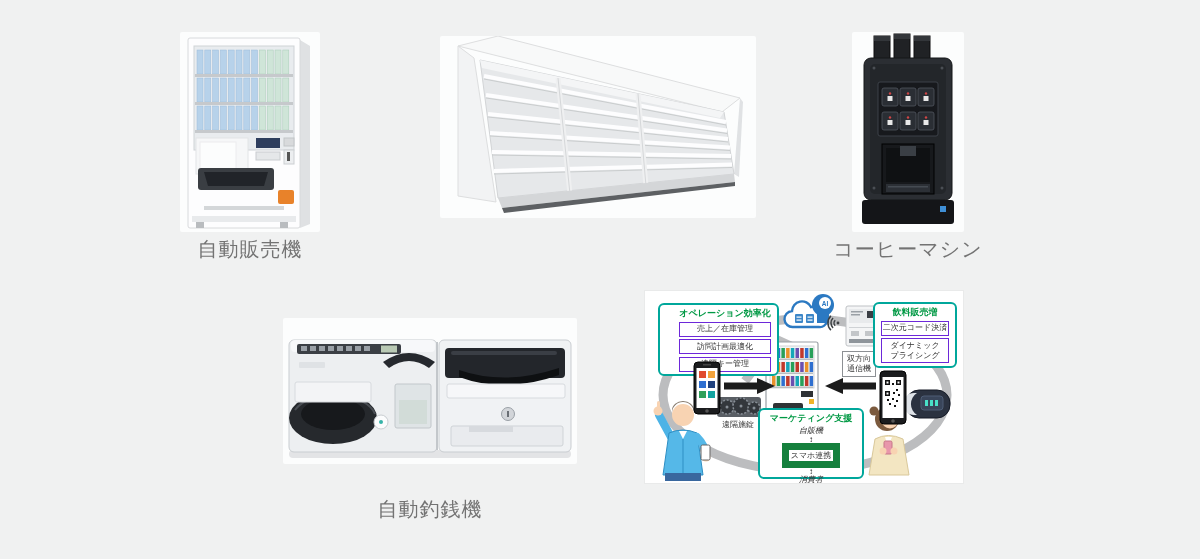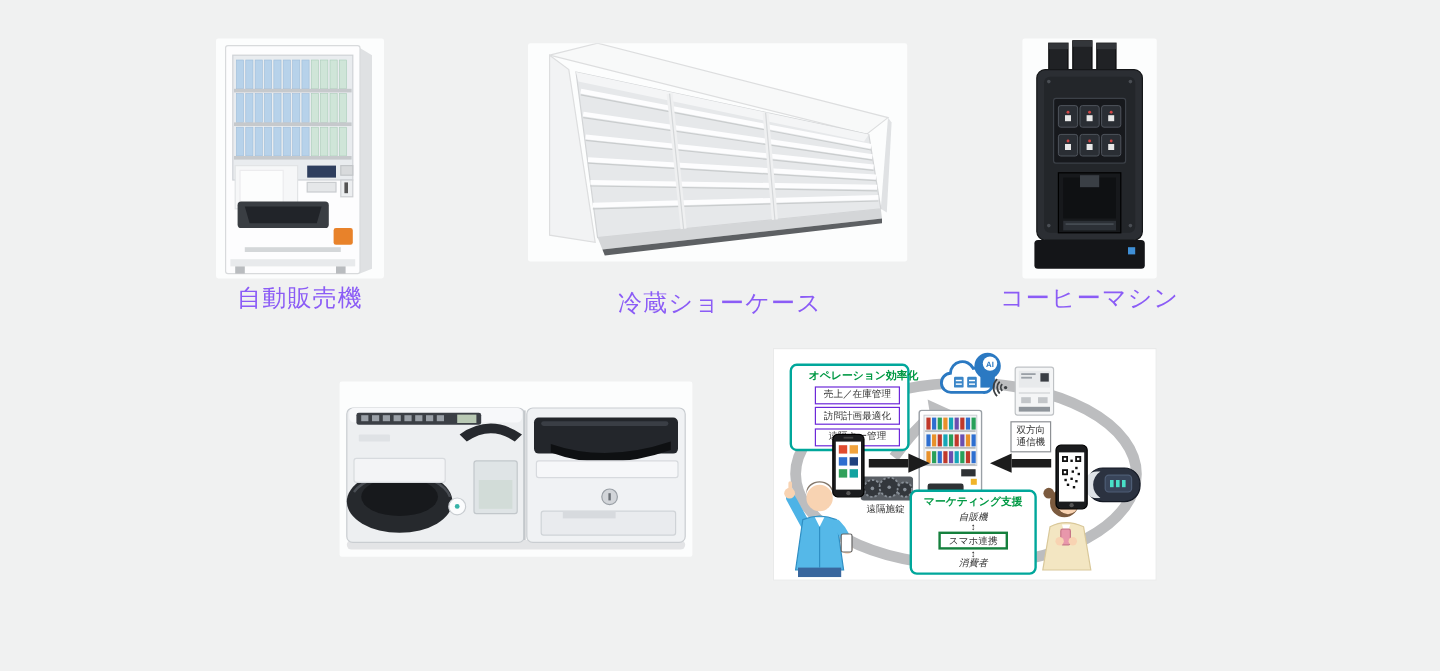--- a/index.html
+++ b/index.html
@@ -3,21 +3,21 @@
 <meta charset="utf-8">
 <style>
   * { box-sizing: border-box; margin: 0; padding: 0; }
   html,body { width:1200px; height:559px; }
   body { font-family: "Liberation Sans", sans-serif; background:#f0f1f1; overflow:hidden; }
   .page { position:relative; width:1200px; height:559px; background:#f0f1f1; }
   .product { position:absolute; }
   .photo { position:absolute; background:#fcfdfd; border-radius:2px; }
   .photo svg { display:block; width:100%; height:100%; }
   .plabel { position:absolute; left:0; right:0; bottom:0; text-align:center;
-            font-size:20px; line-height:26px; color:#8b5cf6; font-weight:500; letter-spacing:1px; }
+            font-size:20px; line-height:26px; color:#737373; font-weight:500; letter-spacing:1px; }
 
   
   .f1 { left:150px; top:32px; width:200px; height:230px; }
   .f1 .photo { left:30px; top:0; width:140px; height:200px; }
   .f2 { left:440px; top:36px; width:320px; height:230px; }
   .f2 .photo { left:0; top:0; width:316px; height:182px; }
   .f3 { left:808px; top:32px; width:200px; height:230px; }
   .f3 .photo { left:44px; top:0; width:112px; height:200px; }
   .f4 { left:283px; top:318px; width:294px; height:204px; }
   .f4 .photo { left:0; top:0; width:294px; height:146px; }
@@ -29,40 +29,40 @@
   .dx > * { position:absolute; }
   .dxbox { background:#fff; border:2px solid #00a79b; border-radius:6px; z-index:4; }
   .dxtitle { font-weight:bold; color:#009944; text-align:center; font-size:9px;
              line-height:11px; margin:3px 1px 2px; white-space:nowrap; }
   .dxitem { border:1px solid #6d28d9; margin:2.5px 6px; text-align:center; font-size:8px;
             line-height:10px; color:#333; padding:1.5px 0; background:#fff; white-space:pre-line; }
   .smallcap { font-size:8px; line-height:10px; color:#333; text-align:center; }
   .commlabel { border:1px solid #8d9094; background:#fff; font-size:8px; line-height:10px;
                text-align:center; color:#333; padding:2px 4px; white-space:pre-line; z-index:4; }
   .flowtext { font-size:8px; line-height:10px; text-align:center; color:#333;font-style:italic; }
-  .flowbox  { border:2px solid #15803d; margin:0 22px; font-size:8px; line-height:11px;
+  .flowbox  { border:7px solid #15803d; margin:0 22px; font-size:8px; line-height:11px;
               text-align:center; color:#333; }
   .varrow { display:block; text-align:center; font-size:8px; line-height:7px; color:#111; }
   .varrow::before { content:"\2195"; }
 
   #ring, #arrows { left:0; top:0; z-index:1; }
   #worker   { left:4px;   top:106px; z-index:2; }
   #woman    { left:218px; top:112px; z-index:2; }
   #gears    { left:72px;  top:104px; z-index:2; }
   #gearlabel{ left:64px;  top:129px; width:58px; z-index:3; }
   #appphone { left:48px;  top:70px;  z-index:5; }
   #qrphone  { left:234px; top:79px;  z-index:5; }
   #terminal { left:260px; top:96px;  z-index:3; }
   #cloud    { left:136px; top:6px;   z-index:3; }
   #aihead   { left:164px; top:1px;   z-index:3; }
   #wifi     { left:178px; top:24px;  z-index:3; }
   #commdev  { left:200px; top:14px;  z-index:3; }
   #commlabel{ left:197px; top:60px;  width:34px; }
   #cvend    { left:120px; top:50px;  z-index:3; }
-  #opbox    { left:13px;  top:12px;  width:100px;padding-left:13px; }
+  #opbox    { left:13px;  top:12px;  width:121px;padding-left:13px; }
   #salesbox { left:228px; top:11px;  width:84px; }
   #mktbox   { left:113px; top:117px; width:106px; height:71px; }
   #blkarrows{ left:0; top:0; z-index:3; }
 </style>
 </head>
 <body>
 
 <div class="page">
 
   <figure class="product f1">
@@ -158,21 +158,20 @@
         </g>
         <path d="M118,42 L130,158" stroke="#eff0f1" stroke-width="5"></path>
         <path d="M198,58 L206,150" stroke="#eff0f1" stroke-width="5"></path>
         <path d="M118,42 L130,158" stroke="#d5d7d9" stroke-width="1"></path>
         <path d="M198,58 L206,150" stroke="#d5d7d9" stroke-width="1"></path>
         <polygon points="58,162 294,138 295,146 62,172" fill="#d4d6d8"></polygon>
         <polygon points="62,172 295,146 295,150 64,177" fill="#5d6063"></polygon>
         <polygon points="18,10 34,22 56,166 18,160" fill="#f2f3f4" stroke="#dddedf"></polygon>
       </svg>
     </div>
-    <figcaption class="plabel">冷蔵ショーケース</figcaption>
   </figure>
 
   <figure class="product f3">
     <div class="photo">
       <svg viewBox="0 0 112 200" xmlns="http://www.w3.org/2000/svg">
         <rect x="22" y="4" width="16" height="24" fill="#202225" stroke="#0c0d0e"></rect>
         <rect x="42" y="2" width="16" height="26" fill="#202225" stroke="#0c0d0e"></rect>
         <rect x="62" y="4" width="16" height="24" fill="#202225" stroke="#0c0d0e"></rect>
         <rect x="22" y="4" width="16" height="5" fill="#33363a"></rect>
           <rect x="42" y="2" width="16" height="5" fill="#33363a"></rect>
@@ -253,20 +252,21 @@
         <rect x="162" y="30" width="120" height="30" rx="4" fill="#23262b"></rect>
         <rect x="168" y="33" width="106" height="4" rx="2" fill="#3a3e45"></rect>
         <path d="M176,52 Q222,68 276,50 L276,57 Q222,76 176,59 Z" fill="#0e1012"></path>
         <rect x="164" y="66" width="118" height="14" rx="2" fill="#f6f7f9" stroke="#d7dade"></rect>
         <circle cx="225" cy="96" r="6.5" fill="#d2d5d9" stroke="#9aa0a6"></circle>
         <rect x="224" y="93" width="2" height="6" fill="#6a6f75"></rect>
         <rect x="168" y="108" width="112" height="20" rx="2" fill="#e9ebee" stroke="#cfd3d7"></rect>
         <rect x="186" y="108" width="44" height="6" fill="#d7dade"></rect>
       </svg>
     </div>
+    <figcaption class="plabel">自動釣銭機</figcaption>
   </figure>
 
   <figure class="product f5">
     <div class="dx">
 
       <svg id="ring" width="320" height="194" viewBox="0 0 320 194">
         <ellipse cx="160" cy="104" rx="142" ry="76" fill="none" stroke="#bcbdbf" stroke-width="9"></ellipse>
         <path d="M100,90 C112,74 120,64 132,55" fill="none" stroke="#bcbdbf" stroke-width="9"></path>
         <polygon points="128,42 150,52 132,66" fill="#bcbdbf"></polygon>
       </svg>
@@ -396,20 +396,26 @@
         <polygon points="198,87 180,95 198,103" fill="#1c1c1c"></polygon>
       </svg>
 
       <div id="opbox" class="dxbox">
         <div class="dxtitle">オペレーション効率化</div>
         <div class="dxitem">売上／在庫管理</div>
         <div class="dxitem">訪問計画最適化</div>
         <div class="dxitem">遠隔キー管理</div>
       </div>
 
+      <div id="salesbox" class="dxbox">
+        <div class="dxtitle">飲料販売増</div>
+        <div class="dxitem">二次元コード決済</div>
+        <div class="dxitem">ダイナミック
+プライシング</div>
+      </div>
 
       <div id="mktbox" class="dxbox">
         <div class="dxtitle">マーケティング支援</div>
         <div class="flowtext">自販機</div>
         <span class="varrow"></span>
         <div class="flowbox">スマホ連携</div>
         <span class="varrow"></span>
         <div class="flowtext">消費者</div>
       </div>
 

